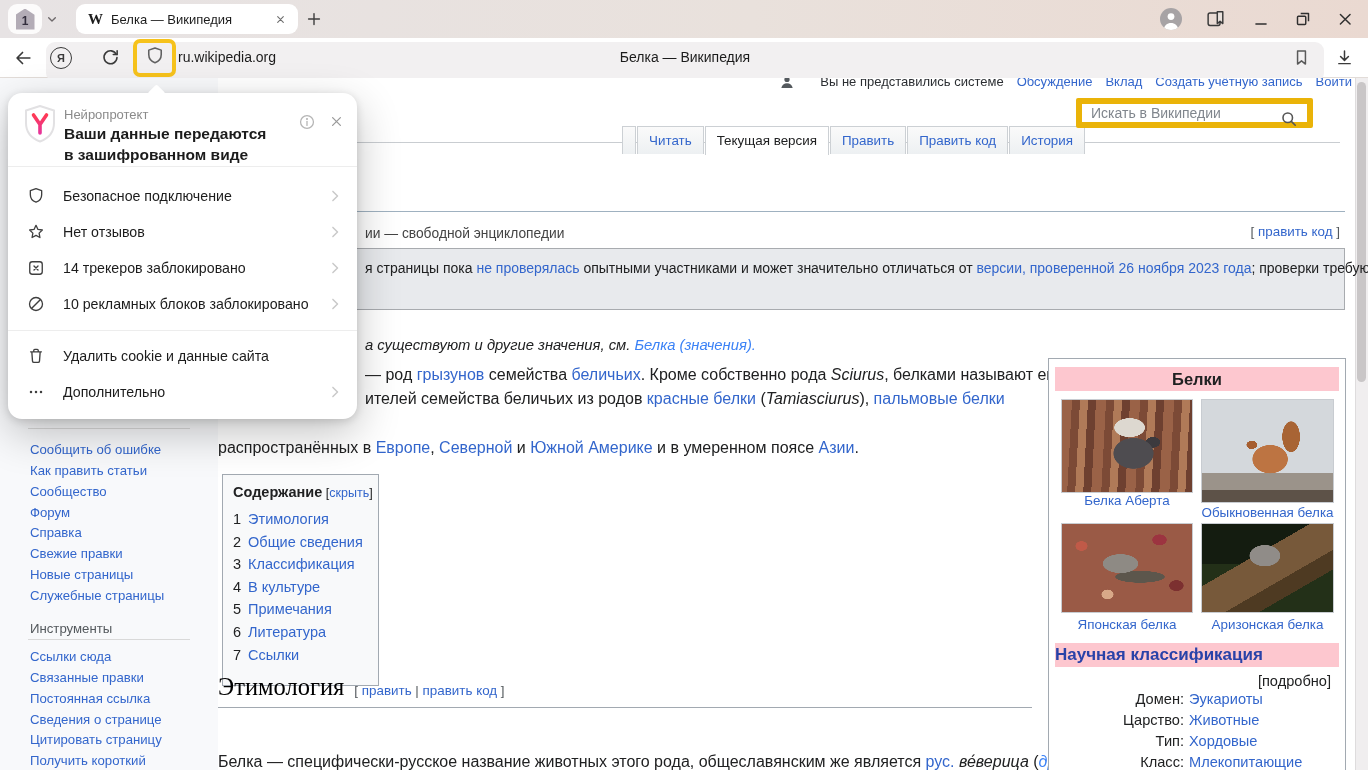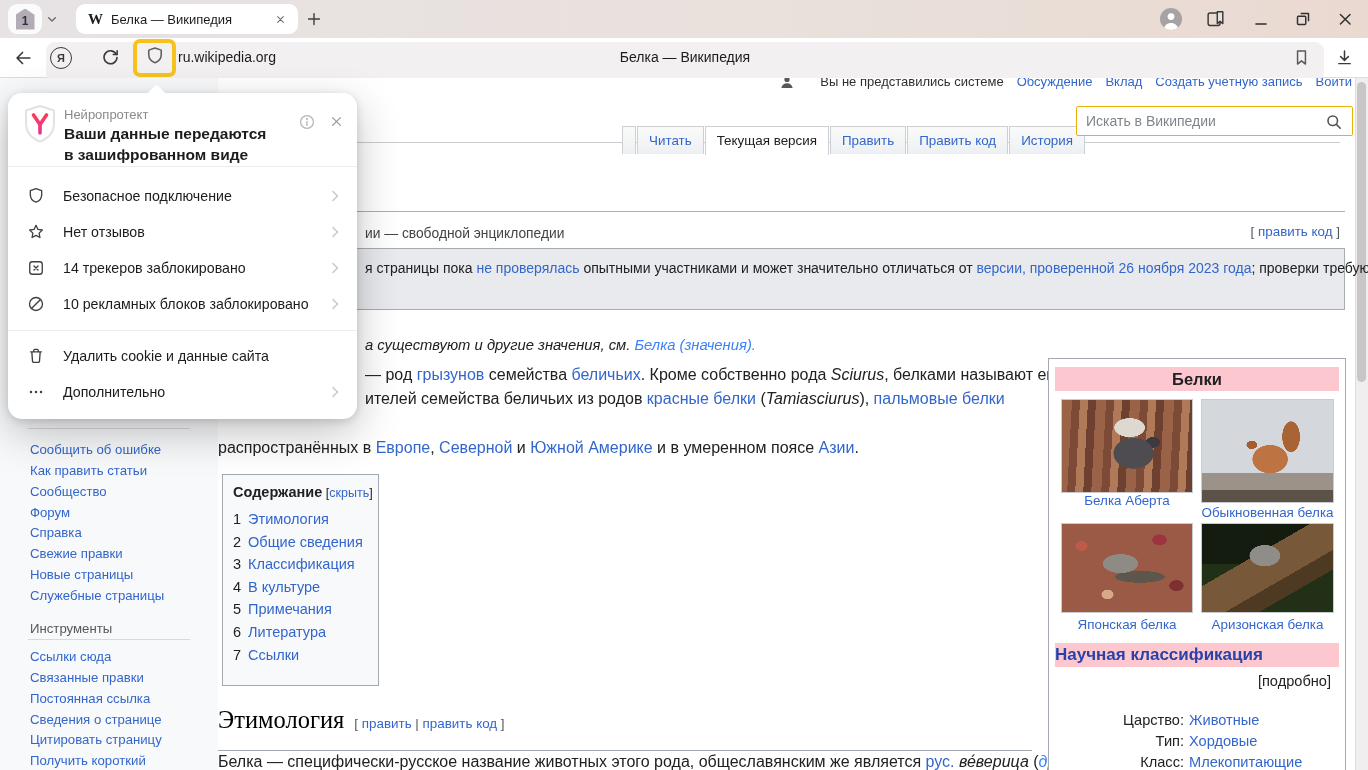--- a/index.html
+++ b/index.html
@@ -34,42 +34,42 @@
   .sbbg{position:absolute;left:0;top:0;width:218px;height:692px;background:#f8f9fb}
   .personal{position:absolute;top:-4px;right:16px;display:flex;align-items:center;gap:13px;font-size:13px;white-space:nowrap}
   .personal .nt{color:#2c2f33}
   .lnk{color:#36c;cursor:pointer;text-decoration:none}
   .vt-wrap{position:absolute;left:622px;top:48px;display:flex;align-items:flex-start}
   .vt{height:28px;line-height:28px;padding:0 11px;font-size:13.4px;color:#36c;white-space:nowrap;
     background:linear-gradient(180deg,#fafafa,#edf0f2);border:1px solid #ccd0d4;border-bottom:0;margin-right:1px}
   .vt.stub{width:14px;padding:0}
   .vt.on{background:#fff;color:#202122;height:29px;z-index:3;position:relative}
   .hdr-rule{position:absolute;left:218px;top:64px;width:1122px;height:1px;background:#c9cdd1}
-  .wsearch{position:absolute;left:1076px;top:28px;width:277px;height:30px;border:1px solid #eab308;border-radius:2px;
+  .wsearch{position:absolute;left:1076px;top:20px;width:237px;height:30px;border:6px solid #eab308;border-radius:2px;
     background:#fff}
   .wsearch input{width:100%;height:100%;border:0;outline:none;padding:0 34px 0 9px;font-size:14px;color:#202122;
     font-family:"Liberation Sans",sans-serif;background:transparent}
   .wsearch input::placeholder{color:#80868d}
   .wsearch svg{position:absolute;right:8px;top:5px}
   .h1line{position:absolute;left:218px;top:133px;width:1127px;height:1px;background:#9fb1c0}
   .subtitle{position:absolute;left:365px;top:148px;font-size:13.8px;color:#444}
   .edittop{position:absolute;top:146px;right:28px;font-size:13.4px;color:#54595d;white-space:nowrap}
   .noticebox{position:absolute;left:218px;top:170px;width:1127px;height:62px;background:#e8eaed;border:1px solid #a8abaf}
   .noticetxt{position:absolute;left:146px;top:11px;font-size:14px;color:#202122;white-space:nowrap}
   .hatnote{position:absolute;left:365px;top:259px;font-size:14.8px;color:#202122;font-style:italic;white-space:nowrap}
   .pline{position:absolute;font-size:16px;color:#202122;white-space:nowrap}
   .a{color:#36c}.i{font-style:italic}.ai{color:#3b82f6;font-style:italic}
   .toc{position:absolute;left:222px;top:396px;width:157px;height:212px;background:#f8f9fa;border:1px solid #a2a9b1;
     padding:9px 8px 0 10px;font-size:14.5px}
   .toctitle{font-weight:bold;color:#202122;margin-bottom:8px;white-space:nowrap}
   .toctitle .bk{font-weight:normal;font-size:12.5px;color:#202122}
   .toctitle .hd{font-weight:normal;font-size:12.5px}
   .tocrow{line-height:22.6px;white-space:nowrap}
   .tocn{color:#202122;margin-right:7px}
-  .ety{position:absolute;left:218px;top:628px;width:814px;border-bottom:1px solid #a2a9b1;padding-bottom:16px;white-space:nowrap}
+  .ety{position:absolute;left:218px;top:595px;width:814px;border-bottom:1px solid #a2a9b1;padding-bottom:6px;white-space:nowrap}
   .ety .h2t{font-family:"Liberation Serif",serif;font-size:24.5px;color:#000}
   .ety .sedit{font-size:13.4px;color:#54595d;margin-left:10px}
   .etyline{position:absolute;left:218px;top:675px;font-size:16px;color:#202122;white-space:nowrap}
   
   .sbdiv{position:absolute;left:28px;top:350px;width:162px;height:1px;background:#d9d9d9}
   .sblink{position:absolute;left:30px;font-size:13.2px;color:#36c;white-space:nowrap}
   .sbtitle{position:absolute;left:30px;top:543px;font-size:13.2px;color:#54595d}
   .sbdiv2{position:absolute;left:28px;top:561px;width:162px;height:1px;background:#d9d9d9}
   
   .infobox{position:absolute;left:1048px;top:280px;width:298px;height:445px;background:#fff;border:1px solid #a2a9b1;font-size:14.6px}
@@ -318,20 +318,24 @@
         radial-gradient(12px 9px at 88% 70%, #7c3030 0 58%, transparent 62%),
         #9a5a46"></div>
       <div class="ib-img" style="left:152px;top:164px;width:133px;height:90px;background:
         radial-gradient(ellipse 26px 18px at 48% 36%, #908c88 0 58%, transparent 60%),
         linear-gradient(150deg, transparent 0 38%, #77593a 38% 62%, #4e3a22 62% 74%, transparent 74%),
         linear-gradient(180deg,#141c10 0 45%,#233018 45% 100%)"></div>
       <div class="ibcap" style="left:12px;top:258px;width:132px">Японская белка</div>
       <div class="ibcap" style="left:152px;top:258px;width:133px">Аризонская белка</div>
       <div class="ibclass">Научная классификация</div>
       <div class="ibdet">[подробно]</div>
+      <div class="ibrow" style="top:332px">
+        <span class="lb">Домен:</span>
+        <span class="vl">Эукариоты</span>
+      </div>
       <div class="ibrow" style="top:353px">
         <span class="lb">Царство:</span>
         <span class="vl">Животные</span>
       </div>
       <div class="ibrow" style="top:374px">
         <span class="lb">Тип:</span>
         <span class="vl">Хордовые</span>
       </div>
       <div class="ibrow" style="top:395px">
         <span class="lb">Класс:</span>

